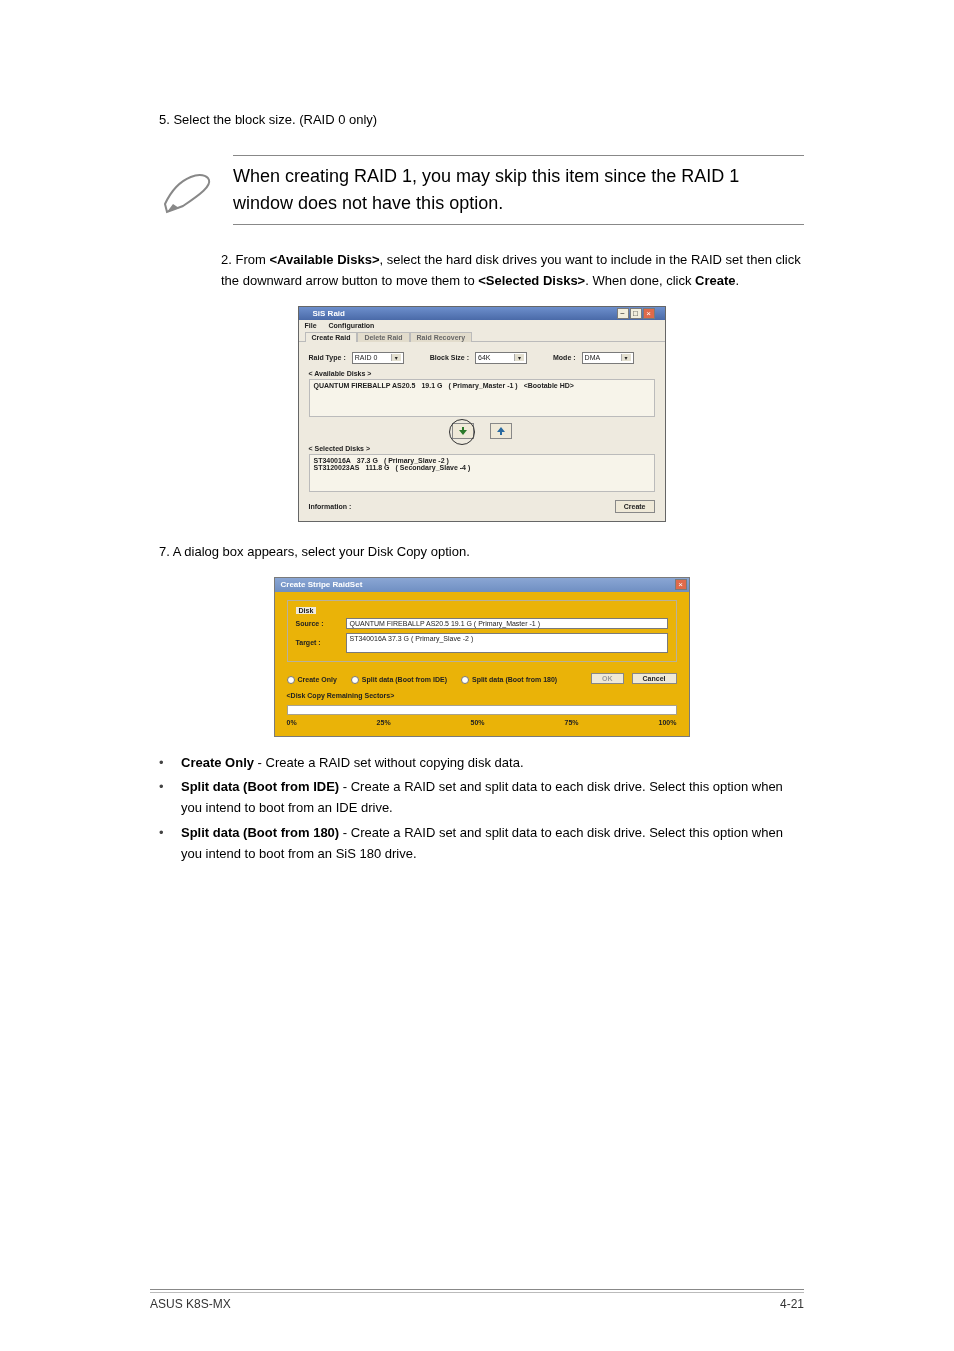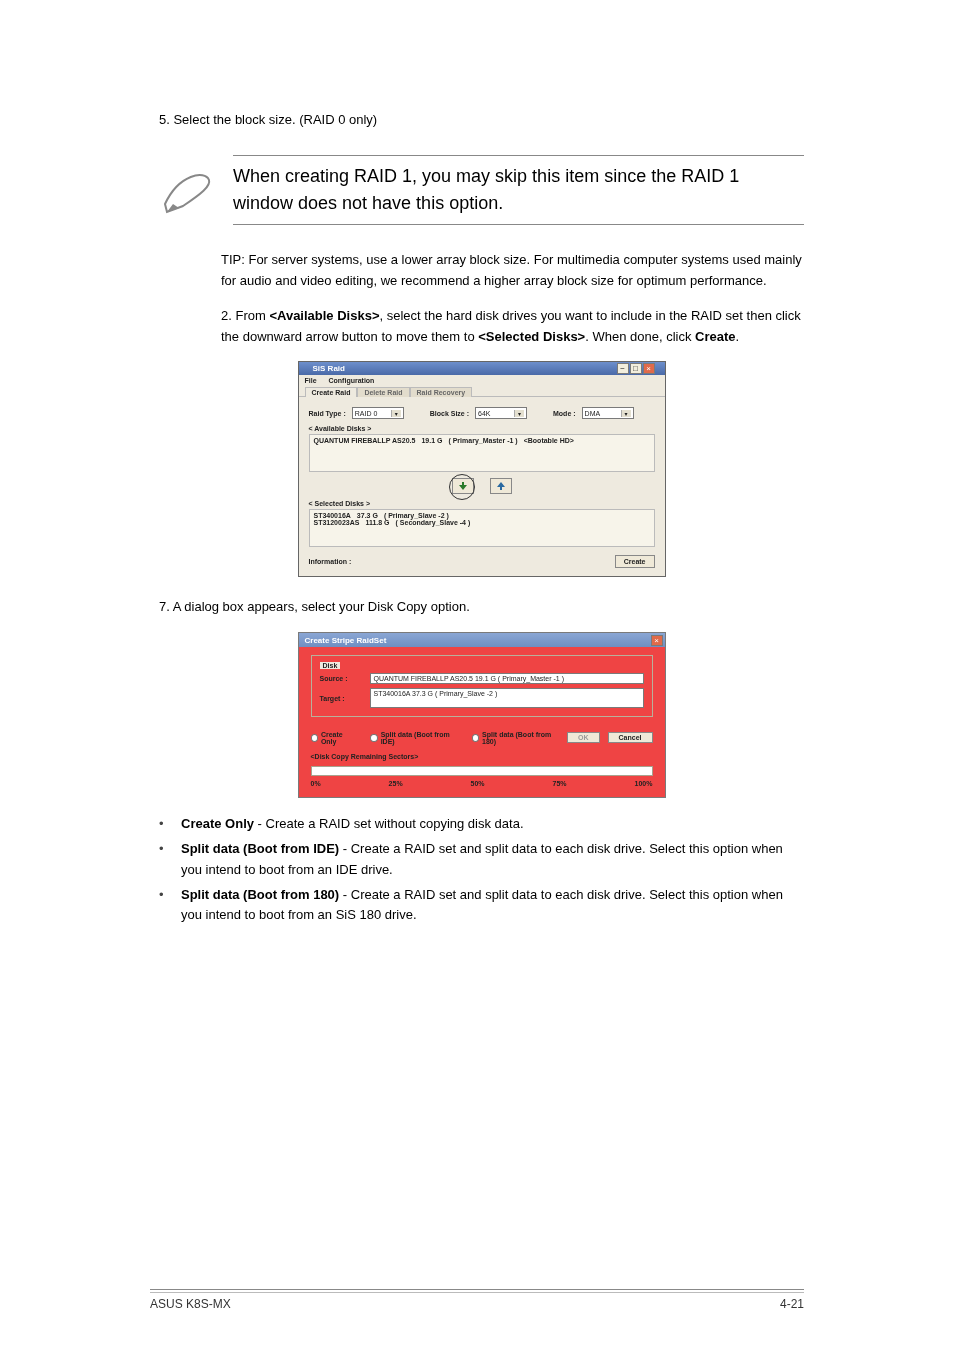--- a/index.html
+++ b/index.html
@@ -39,21 +39,21 @@
   .grp { margin-top: 6px; }
   .grp .gh { font-weight: bold; }
   .dlist { border: 1px solid #bbb; background: #f7f4ea; min-height: 38px; padding: 2px 4px; margin-top: 2px; }
   .drow { display: flex; gap: 6px; white-space: nowrap; }
   .midbtns { display:flex; justify-content:center; gap: 16px; margin: 6px 0; }
   .smbtn { width: 22px; height: 16px; border: 1px solid #888; background: #efe9d8; display:flex; align-items:center; justify-content:center; }
   .botrow { display:flex; align-items:center; justify-content:space-between; margin-top: 8px; }
   .createbtn { border:1px solid #888; background:#efe9d8; padding:2px 8px; font-weight:bold; }
 
   
-  .shot2 { width: 368px; margin: 14px auto 12px auto; background:#ef4444; border:1px solid #7a7a7a; font-size:7px; color:#222; }
+  .shot2 { width: 416px; margin: 14px auto 12px auto; background:#eab308; border:1px solid #7a7a7a; font-size:7px; color:#222; }
   .tb2 { height: 14px; background: linear-gradient(#8aa6d4,#6f8fc2); display:flex; align-items:center; justify-content:space-between; padding:0 2px; }
   .tb2 .ttl { color:#fff; font-weight:bold; font-size:8px; padding-left:4px; }
   .p2 { padding: 8px 12px 10px 12px; }
   .fset { border:1px solid #b8b19b; padding:6px 8px 8px 8px; margin-bottom:8px; }
   .fset .leg { font-weight:bold; margin-top:-10px; background:#eeeadf; display:inline-block; padding:0 3px; }
   .frow { display:flex; align-items:center; gap:8px; margin-top:4px; }
   .fval { border:1px solid #7a7a7a; background:#fff; padding:1px 3px; flex:1; }
   .rrow { display:flex; align-items:center; gap:14px; margin:6px 0 4px 0; }
   .radio { display:inline-flex; align-items:center; gap:3px; }
   .rcircle { width:8px; height:8px; border:1px solid #777; border-radius:50%; background:#fff; }
@@ -82,21 +82,20 @@
         <path d="M8 48 L 14 40 L 20 44 Z" fill="#888"></path>
       </svg>
     </span>
     <div class="note-lines">
       <div class="ln"></div>
       <div style="font-size:18px; line-height:1.5; padding:4px 0;">When creating RAID 1, you may skip this item since the RAID 1 window does not have this option.</div>
       <div class="ln"></div>
     </div>
   </div>
 
-  <div class="para">TIP: For server systems, use a lower array block size. For multimedia computer systems used mainly for audio and video editing, we recommend a higher array block size for optimum performance.</div>
 
   <div class="para">
     <span>2. From </span><b>&lt;Available Disks&gt;</b><span>, select the hard disk drives you want to include in the RAID set then click the downward arrow button to move them to </span><b>&lt;Selected Disks&gt;</b><span>. When done, click </span><b>Create</b><span>.</span>
   </div>
 
   <div class="shot1">
     <div class="tb">
       <span class="ttl">SiS Raid</span>
       <span class="wbtns">
         <span class="wbtn">−</span>

